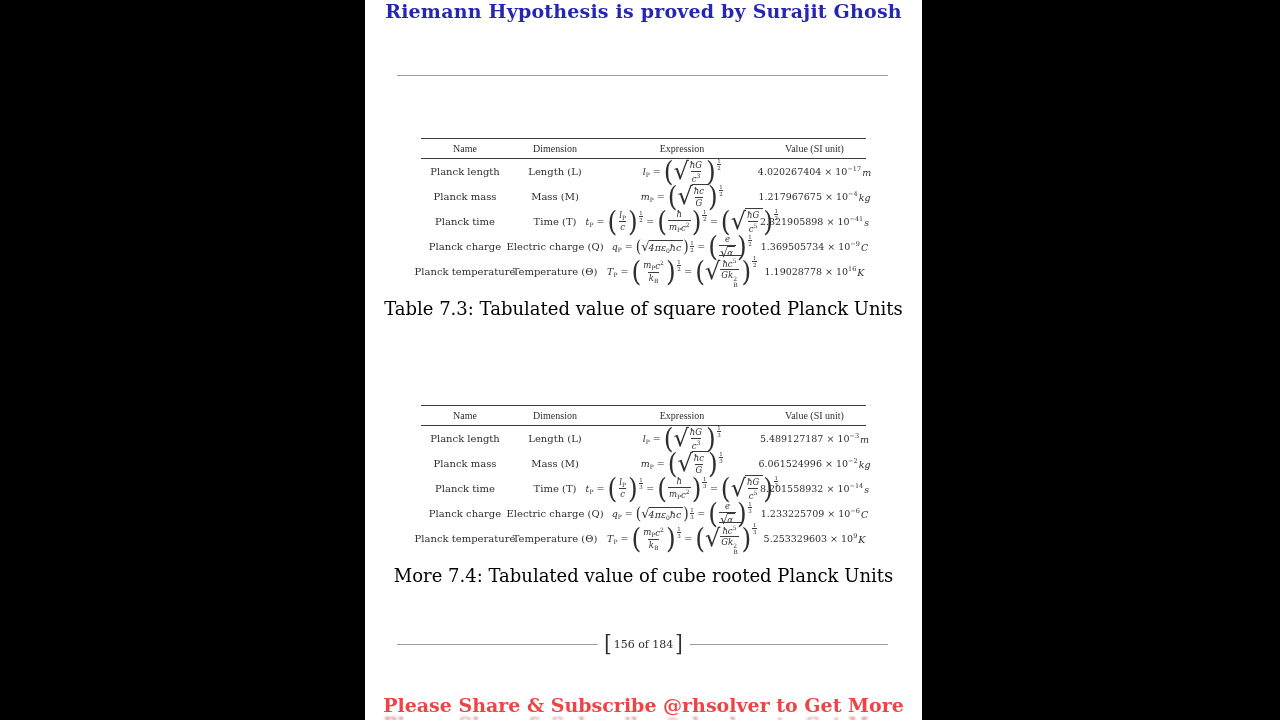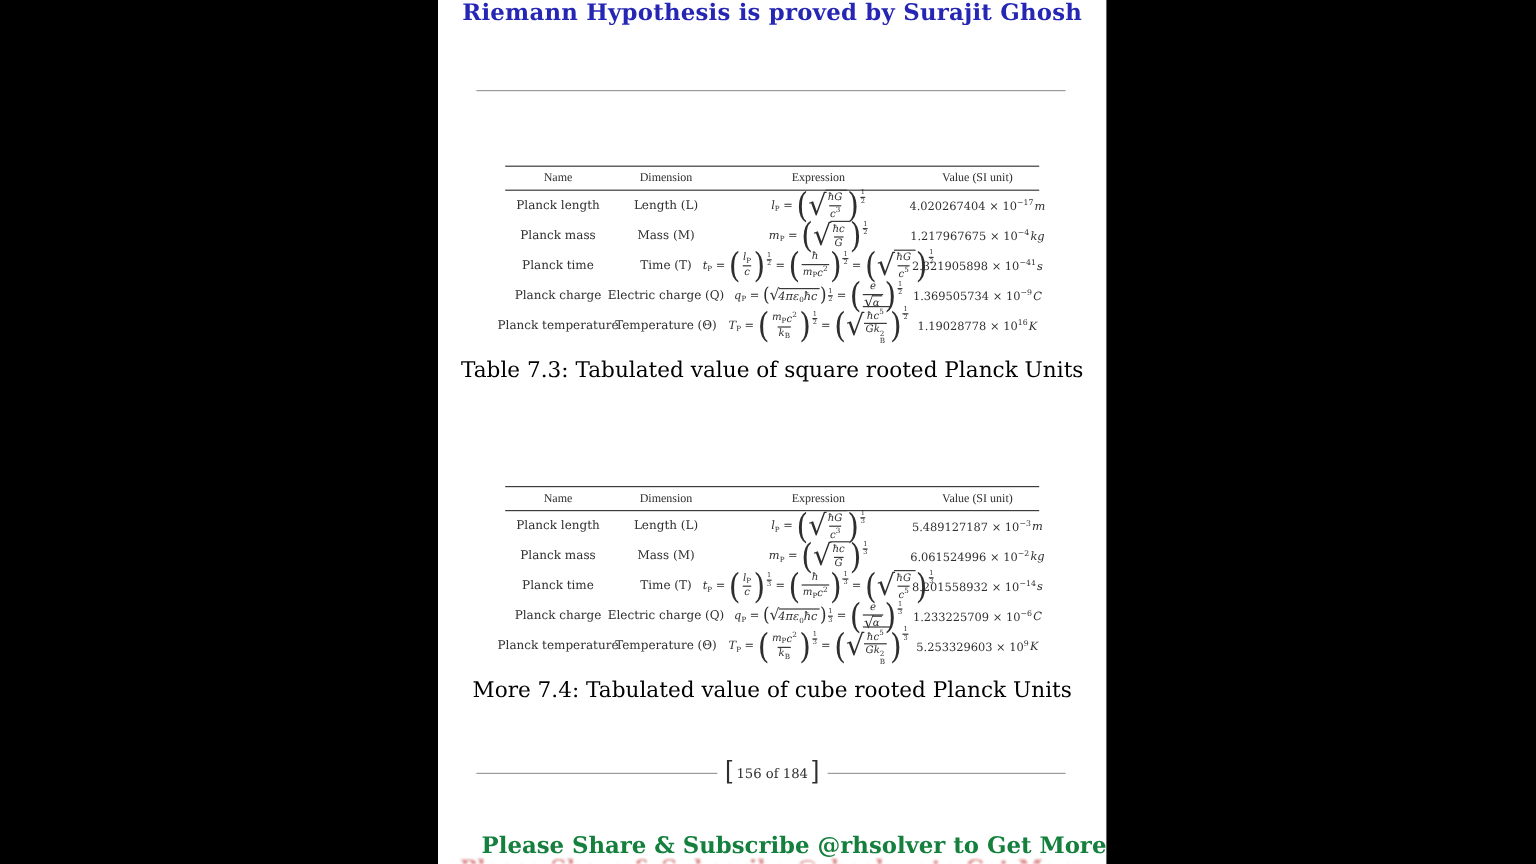--- a/index.html
+++ b/index.html
@@ -609,16 +609,16 @@
 
     <div class="pgfoot">
       <div class="fline"></div>
       <div class="pnum">
           <span class="br">[</span>
           <span>156 of 184</span>
           <span class="br">]</span>
         </div>
     </div>
 
-    <div class="subtext" style="color: #15803d; text-align: right;">Please Share &amp; Subscribe @rhsolver to Get More</div>
+    <div class="subtext" style="color: #ef4444;">Please Share &amp; Subscribe @rhsolver to Get More</div>
     <div class="ghost">Please Share &amp; Subscribe @rhsolver to Get More</div>
   </div>
 </div>
 
 </body></html>

